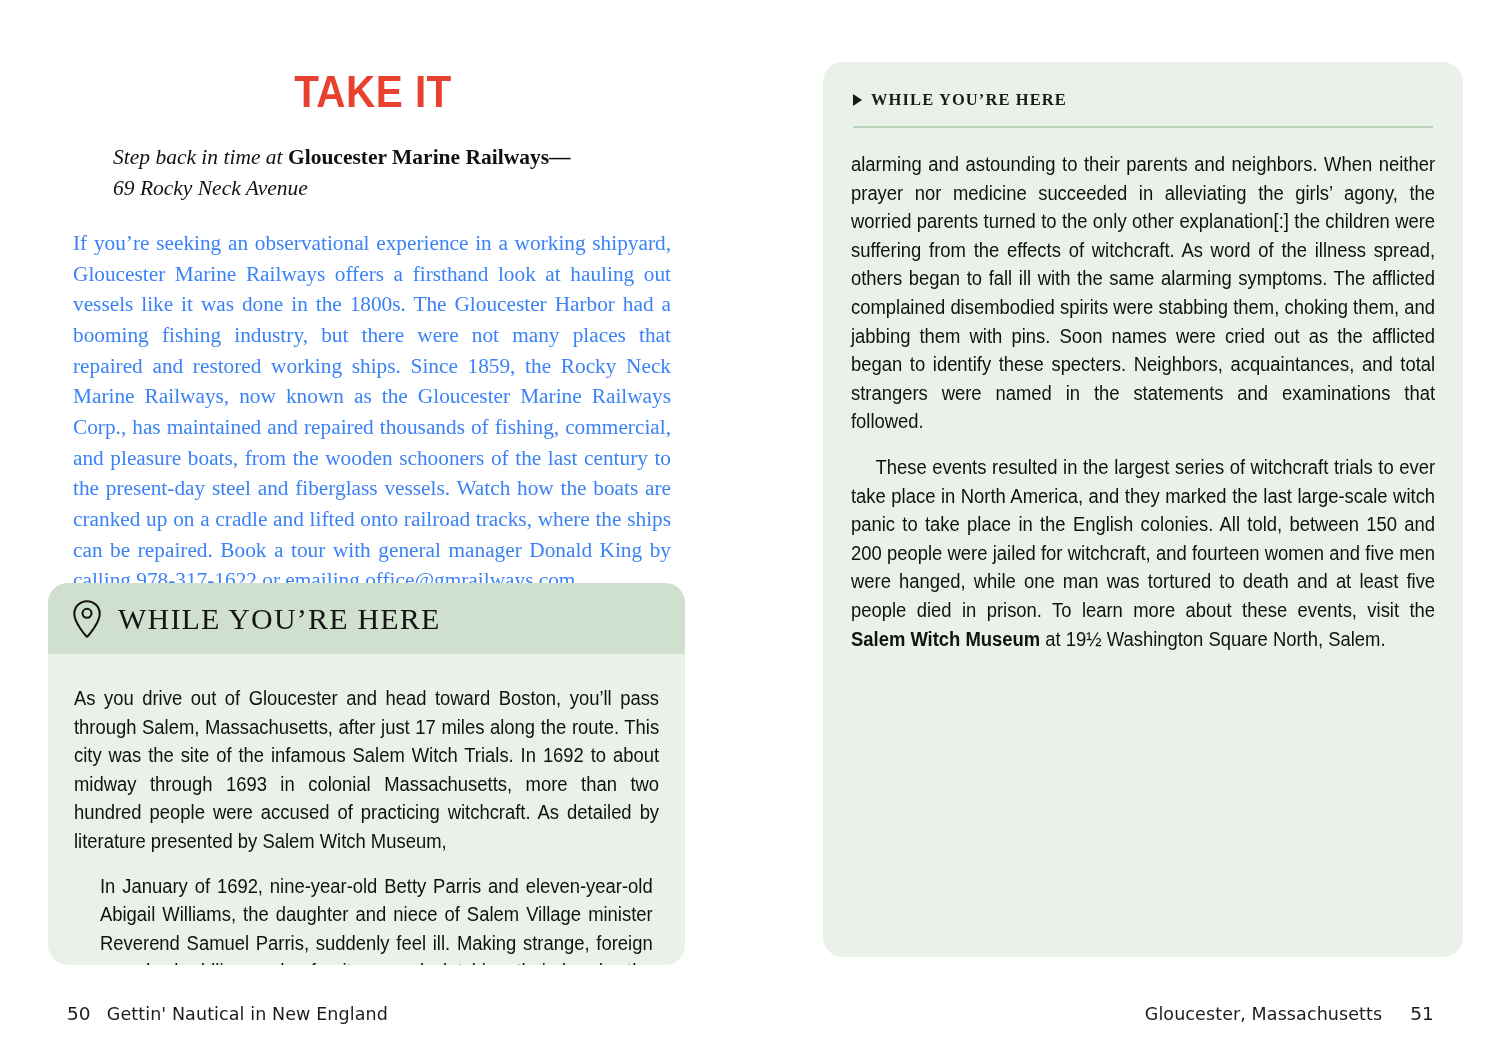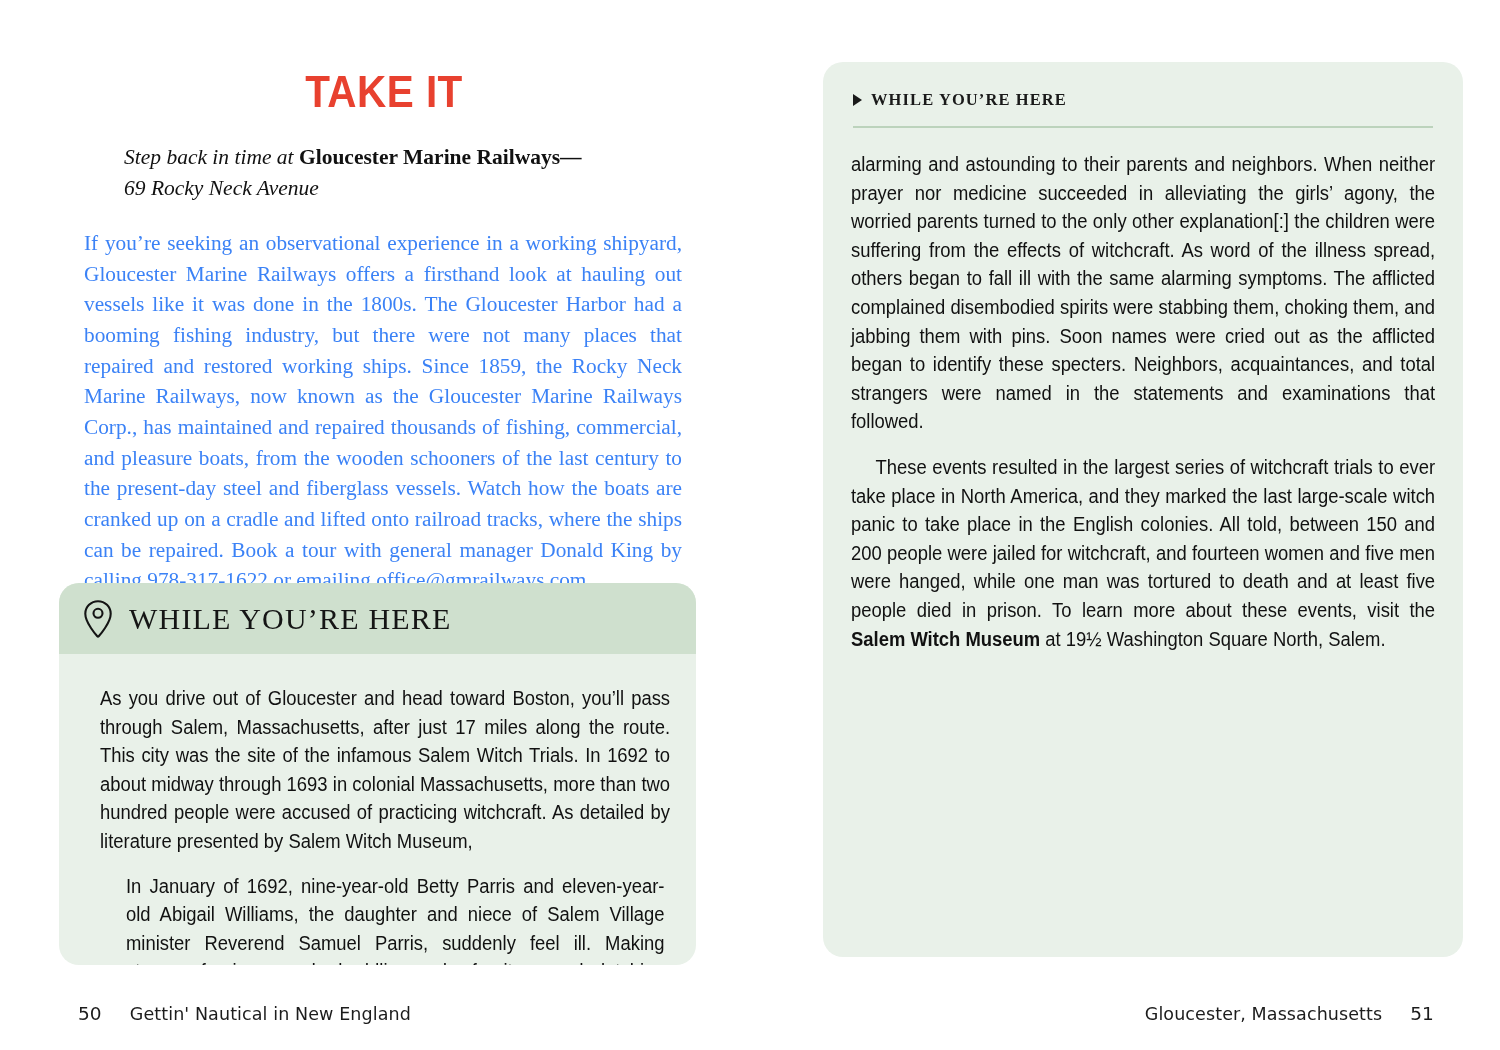--- a/index.html
+++ b/index.html
@@ -13,21 +13,21 @@
     height: 1050px;
     position: relative;
     overflow: hidden;
     font-family: "Liberation Serif", "DejaVu Serif", serif;
     -webkit-font-smoothing: antialiased;
   }
 
   .spread { position: absolute; inset: 0; }
 
   
-  .page-left  { position: absolute; left: 12px;   top: 0; width: 750px; height: 1050px; }
+  .page-left  { position: absolute; left: 1px;   top: 0; width: 750px; height: 1050px; }
   .page-right { position: absolute; left: 750px; top: 0; width: 750px; height: 1050px; }
 
   .takeit-title {
     position: absolute;
     left: 72px; top: 70px;
     width: 600px;
     text-align: center;
     color: #e8412f;
     font-family: "Liberation Sans Narrow", "Liberation Sans", sans-serif;
     font-weight: 700;
@@ -84,21 +84,20 @@
   .cl-header-title {
     font-family: "Liberation Serif", serif;
     font-weight: 400;
     font-size: 30px;
     letter-spacing: 1.2px;
     color: #151515;
   }
   .cl-body {
     padding: 30px 26px 0 26px;
     box-sizing: border-box;
-    margin-left: 15px;
   }
   .sans-copy {
     font-family: "Liberation Sans Narrow", "Liberation Sans", sans-serif;
     font-size: 19.6px;
     line-height: 1.46;
     color: #111;
     text-align: justify;
     transform: scaleX(0.94);
     transform-origin: left top;
     width: 106.4%;
@@ -159,21 +158,21 @@
     font-family: "DejaVu Sans", "Liberation Sans", sans-serif;
     font-size: 17.5px;
     color: #1c1c1c;
     letter-spacing: 0.1px;
     display: flex;
     align-items: baseline;
   }
   .folio-left { left: 66px; }
   .folio-right { right: 66px; }
   .folio .num { font-size: 18.5px; }
-  .folio-left .num { margin-right: 28px; }
+  .folio-left .num { margin-right: 16px; }
   .folio-right .num { margin-left: 28px; }
 </style>
 </head>
 <body>
 
 <div class="spread">
 
   <div class="page-left">
 
     <div class="takeit-title">TAKE IT</div>

